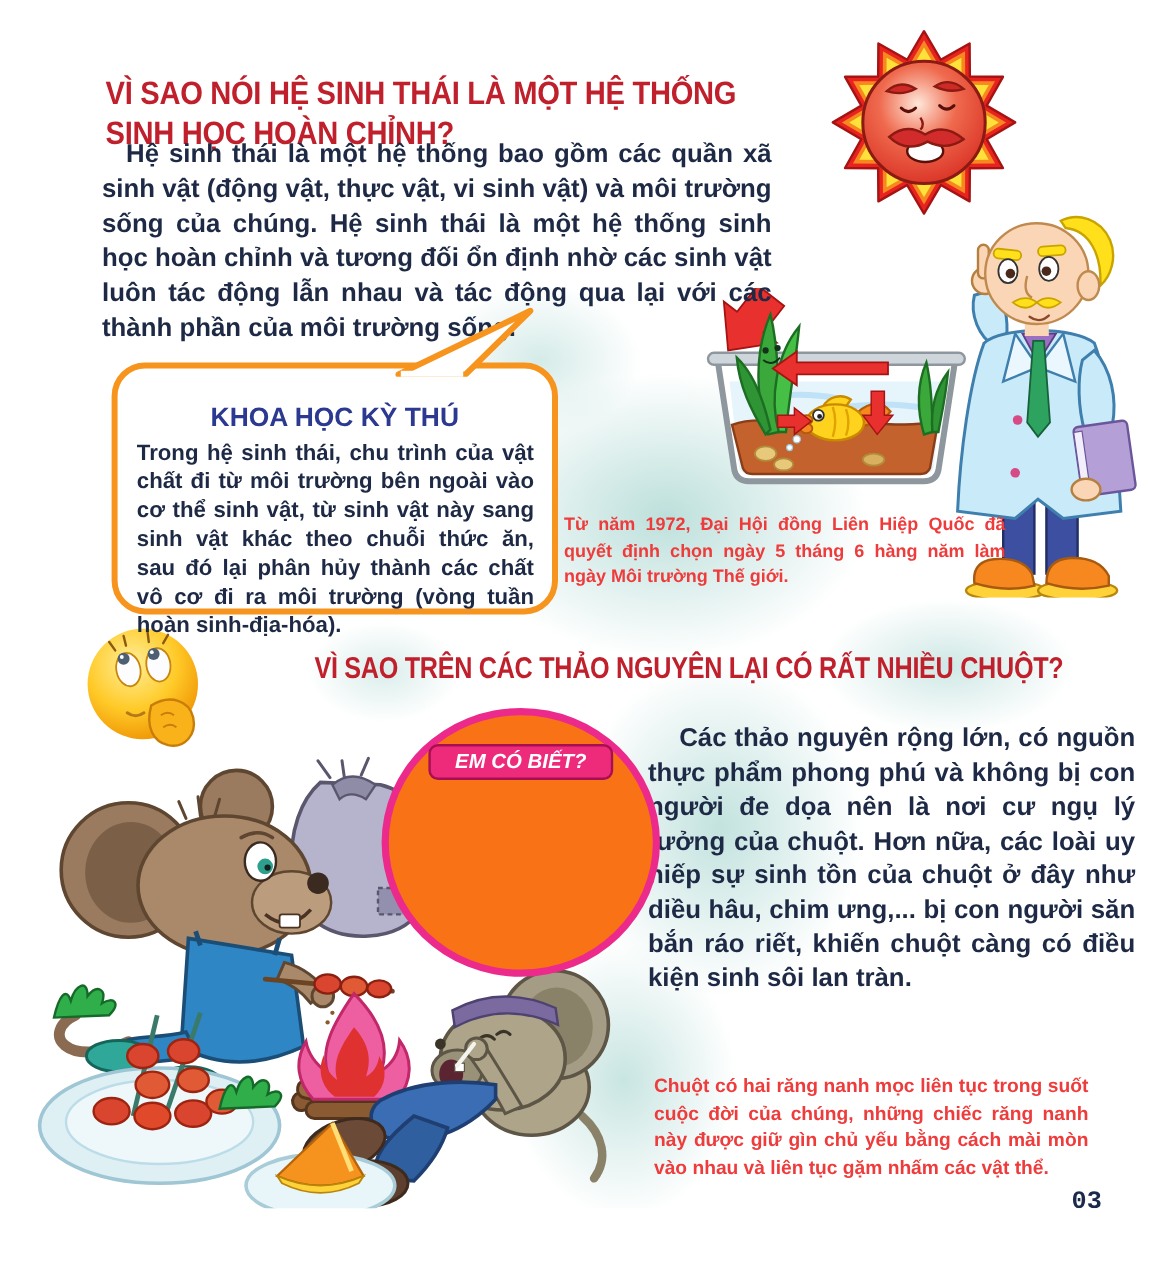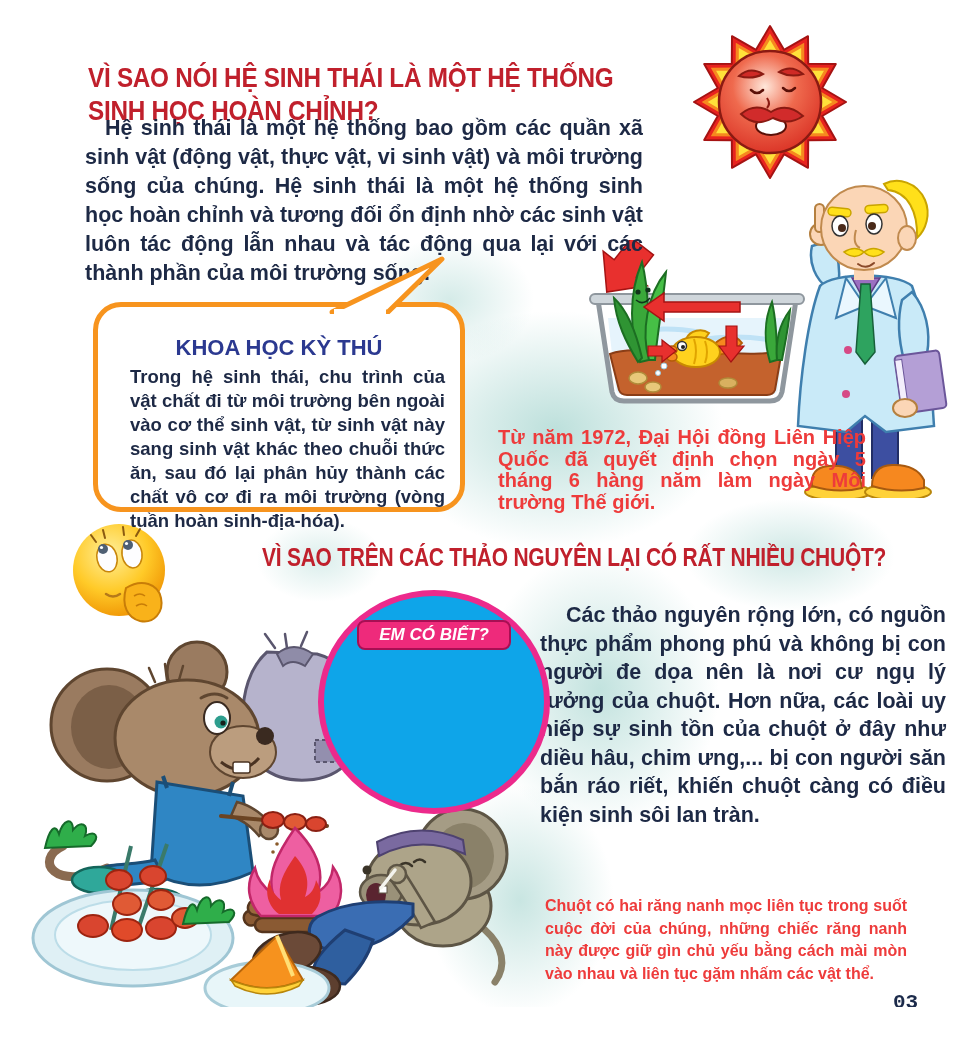--- a/index.html
+++ b/index.html
@@ -14,28 +14,28 @@
       radial-gradient(ellipse 130px 160px at 520px 900px, rgba(134,198,190,.45), rgba(134,198,190,0) 72%),
       radial-gradient(ellipse 90px 60px at 320px 560px, rgba(134,198,190,.30), rgba(134,198,190,0) 70%);}
   .abs{position:absolute;}
   .h-red{color:#c0202c;font-weight:bold;line-height:1.22;transform-origin:left top;}
   #h1{left:88px;top:62px;width:610px;font-size:27px;letter-spacing:-.3px;transform:scaleX(.90);}
   #h2{left:262px;top:542px;width:770px;font-size:25px;letter-spacing:-.3px;transform:scaleX(.84);white-space:nowrap;}
   .body-navy{color:#1d2945;font-weight:bold;text-align:justify;}
   #p1{left:85px;top:114px;width:558px;font-size:21.5px;line-height:29px;text-indent:20px;}
   #p2{left:540px;top:601px;width:406px;font-size:21.5px;line-height:28.5px;text-indent:26px;}
   .cap-red{color:#ee3b3b;font-weight:600;text-align:justify;}
-  #cap1{left:498px;top:427px;width:368px;font-size:20px;line-height:21.5px;}
+  #cap1{left:470px;top:427px;width:368px;font-size:15px;line-height:21.5px;}
   #cap2{left:545px;top:895px;width:362px;font-size:16px;line-height:22.5px;}
   #bubble{left:93px;top:302px;width:362px;height:200px;background:#fff;border:5px solid #f7941e;
           border-radius:28px;z-index:2;}
   #bubble-tail{left:322px;top:256px;width:130px;height:58px;z-index:3;}
   #bubble-title{margin-top:28px;text-align:center;color:#2b3990;font-weight:bold;font-size:22px;}
-  #bubble-body{padding:4px 15px 0 32px;font-size:18.5px;line-height:24px;}
-  #dyk{left:318px;top:590px;width:232px;height:224px;background:#0ea5e9;border:6px solid #ec2a8c;
+  #bubble-body{padding:4px 15px 0 16px;font-size:18.5px;line-height:24px;}
+  #dyk{left:318px;top:590px;width:232px;height:224px;background:#f97316;border:6px solid #ec2a8c;
        border-radius:50%;z-index:2;box-sizing:border-box;}
   #dyk-title{margin:24px auto 4px auto;width:150px;text-align:center;background:#ee2a7b;color:#fff;
        border:2px solid #a80f53;border-radius:8px;font-weight:bold;font-style:italic;font-size:17px;
        padding:3px 0;}
   #dyk-body{color:#1d3fae;font-weight:bold;font-size:15.5px;line-height:21px;text-align:center;
        padding:0 18px;}
   #pagenum{left:893px;top:991px;font-family:Liberation Mono, monospace;font-weight:bold;font-size:21px;color:#1b2a4a;}
   svg{display:block;}
 </style>
 </head>

